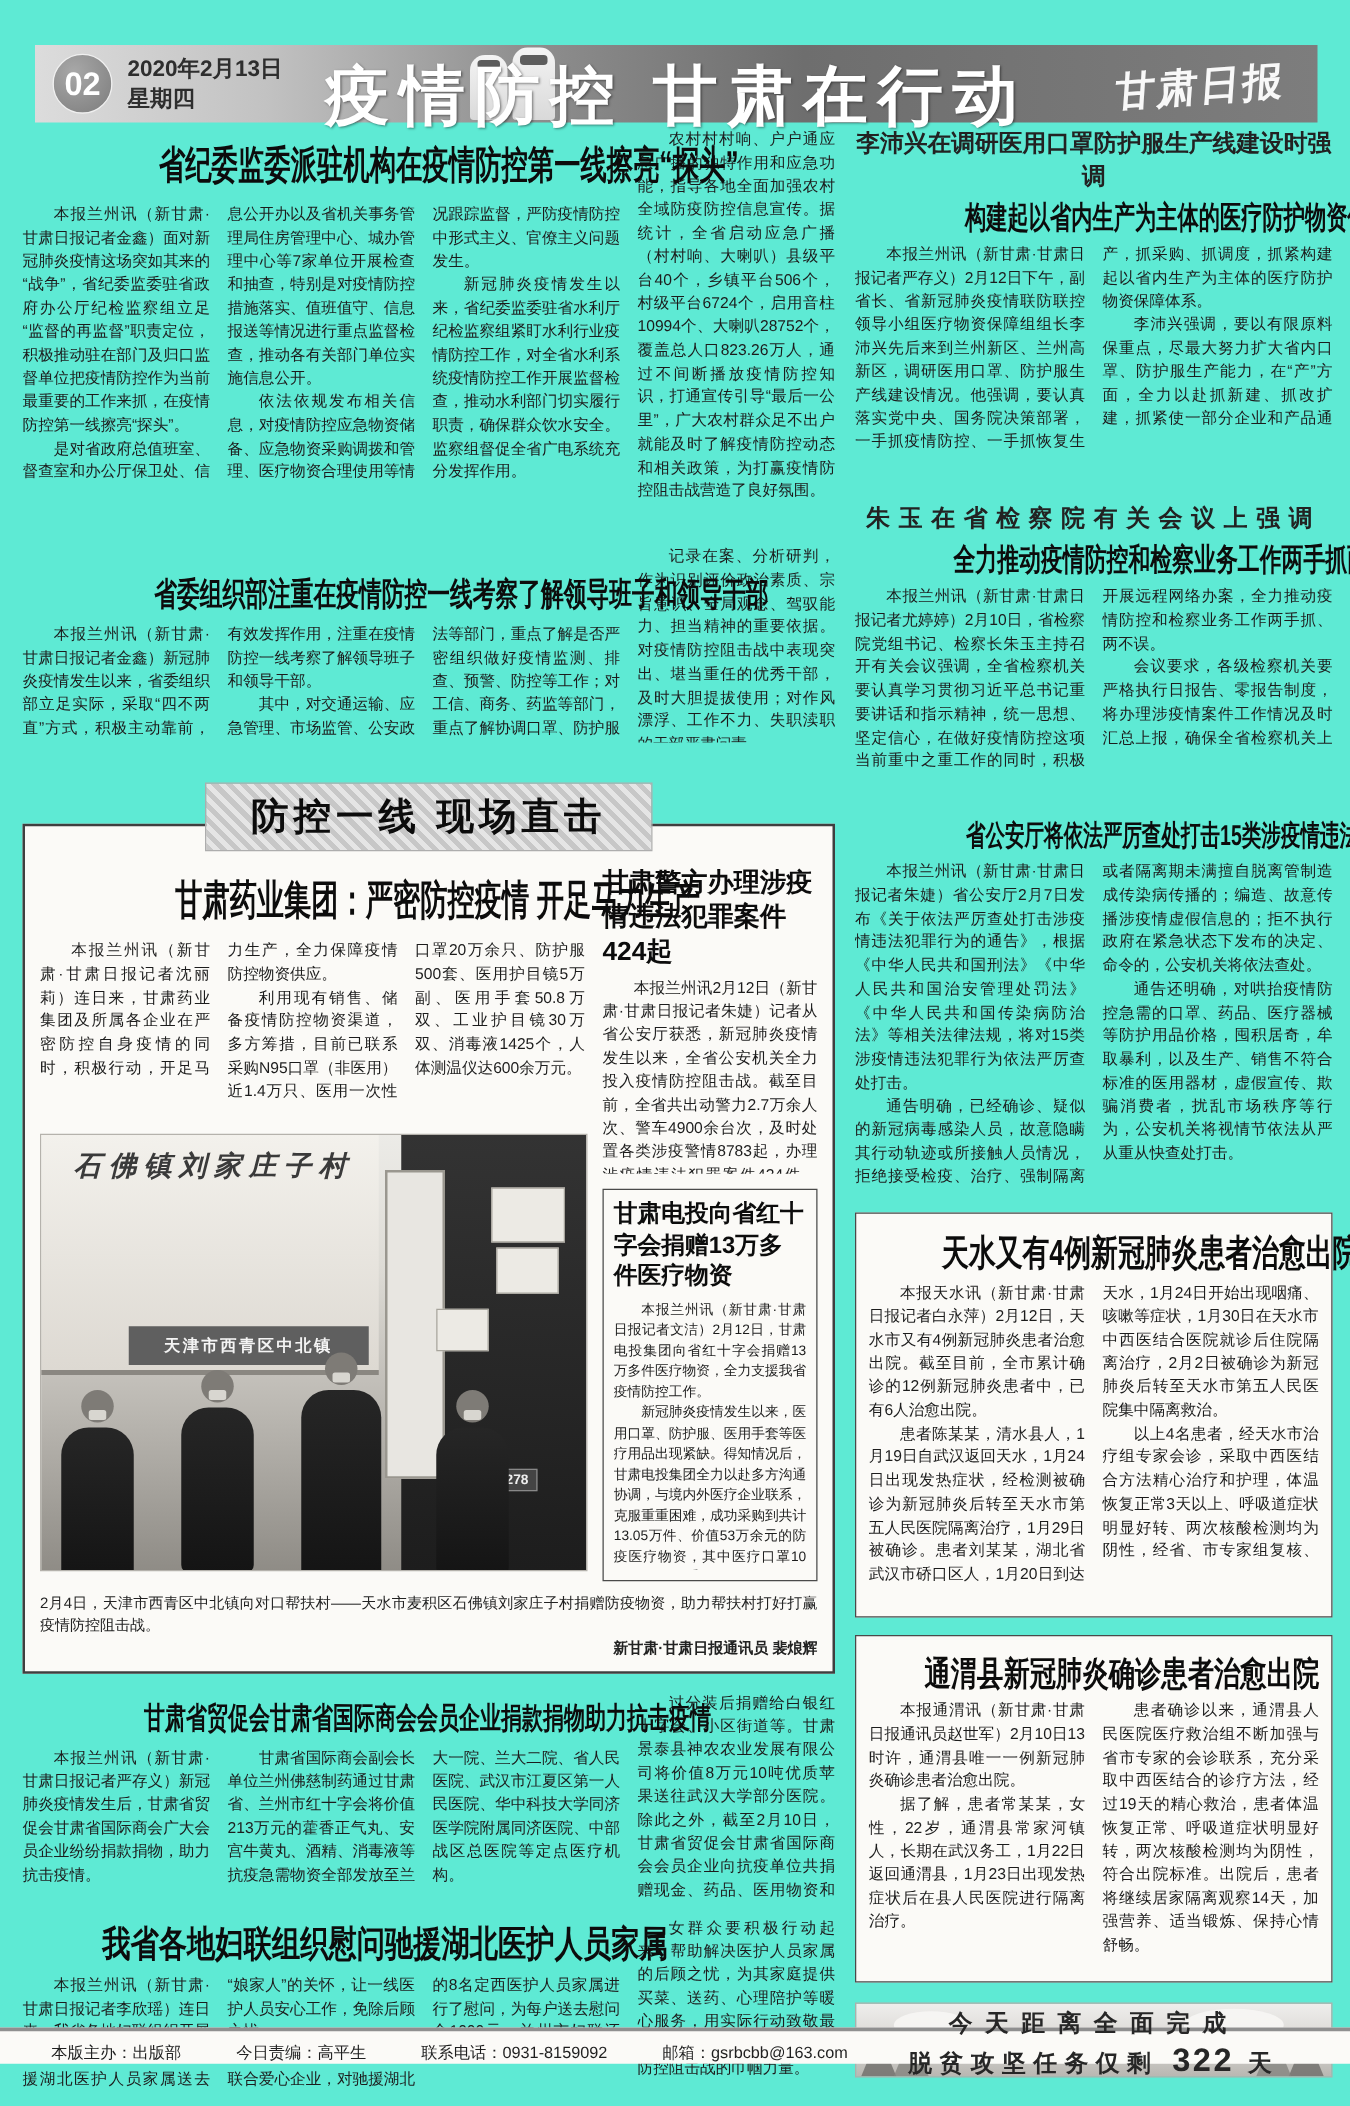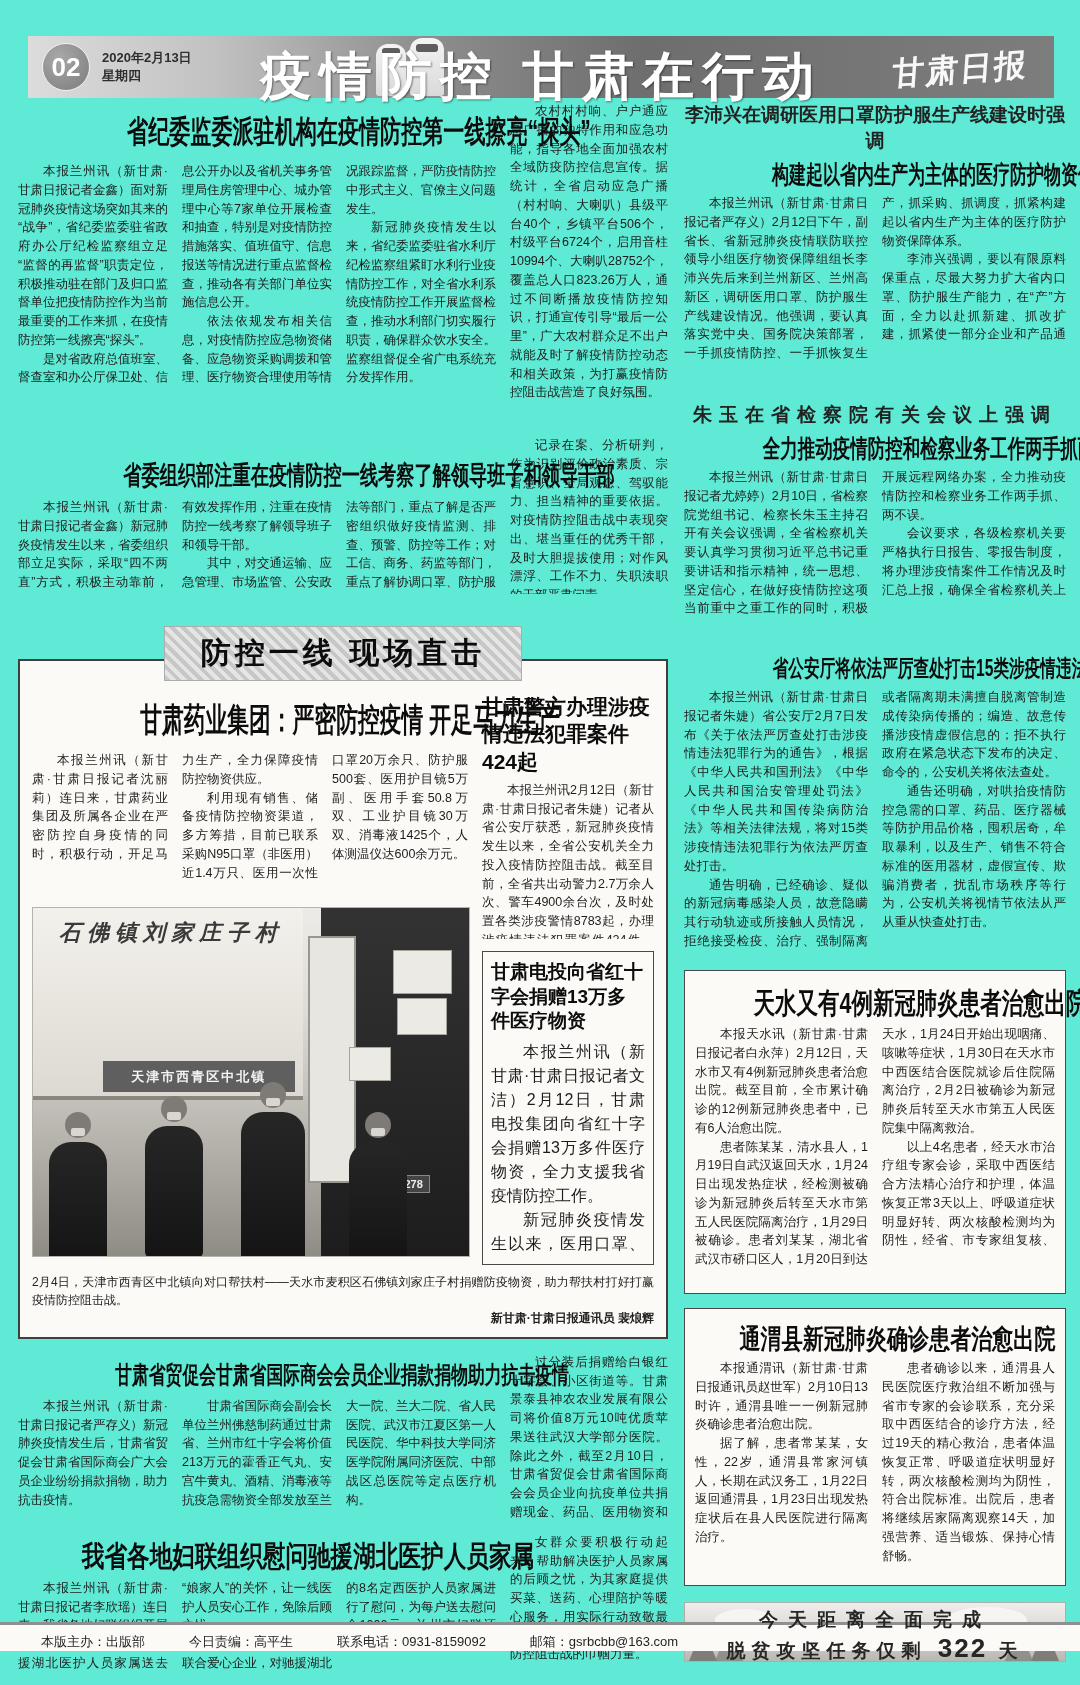--- a/index.html
+++ b/index.html
@@ -6,21 +6,21 @@
   .page{position:relative;width:1080px;height:1685px;margin:0 auto;background:#5eead4;
         font-family:"Liberation Sans","DejaVu Sans",sans-serif;color:#1a1a1a;overflow:hidden;}
 
   
   .header{position:absolute;left:28px;top:36px;width:1026px;height:62px;
           background:linear-gradient(90deg,#dcdcdc 0%,#c2c2c2 18%,#8f8f8f 38%,#6e6e6e 60%,#7d7d7d 100%);
           display:flex;align-items:center;}
   .pagenum{width:46px;height:46px;border-radius:50%;background:radial-gradient(circle at 35% 30%,#a8a8a8,#7c7c7c);
            color:#fff;font-size:26px;font-weight:900;display:flex;align-items:center;justify-content:center;
            margin-left:14px;flex:0 0 auto;border:1px solid #f0f0f0;}
-  .dateblock{margin-left:12px;font-size:13px;font-weight:700;color:#2e2e2e;line-height:1.35;}
+  .dateblock{margin-left:12px;font-size:18px;font-weight:700;color:#2e2e2e;line-height:1.35;}
   .medic{position:absolute;left:330px;top:2px;width:120px;height:58px;}
   .medic .m{position:absolute;bottom:0;background:linear-gradient(180deg,#f4f4f4,#d9d9d9);border-radius:12px 12px 3px 3px;}
   .medic .m1{left:18px;width:30px;height:52px;}
   .medic .m2{left:52px;width:34px;height:58px;}
   .medic .visor{position:absolute;background:#5d5d5d;border-radius:3px;}
   .banner-title{position:absolute;left:0;right:0;text-align:center;color:#fff;font-size:52px;font-weight:900;
                 letter-spacing:8px;text-shadow:1px 1px 2px rgba(0,0,0,.45);top:6px;}
   .masthead{position:absolute;right:26px;top:12px;color:#fff;font-size:32px;font-weight:700;
             transform:rotate(-4deg) skewX(-8deg);letter-spacing:2px;opacity:.95;}
 
@@ -198,21 +198,21 @@
         </div>
 
         <div class="boxright">
           <div class="smalltitle">甘肃警方办理涉疫情违法犯罪案件424起</div>
           <div class="body" style="height:158px;margin-top:6px;">
               <p class="para">本报兰州讯2月12日（新甘肃·甘肃日报记者朱婕）记者从省公安厅获悉，新冠肺炎疫情发生以来，全省公安机关全力投入疫情防控阻击战。截至目前，全省共出动警力2.7万余人次、警车4900余台次，及时处置各类涉疫警情8783起，办理涉疫情违法犯罪案件424件、697人，其中刑事案件21起16人、治安案件403起681人。目前，各个检查点、监测点、留观点、定点医院秩序良好，全省政治社会大局持续稳定。</p>
             </div>
 
           <div class="innerbox">
             <div class="smalltitle" style="font-size:19px;">甘肃电投向省红十字会捐赠13万多件医疗物资</div>
-            <div class="body" style="height:216px;margin-top:6px;font-size:16px;">
+            <div class="body" style="height:216px;margin-top:6px;font-size:11px;">
                 <p class="para">本报兰州讯（新甘肃·甘肃日报记者文洁）2月12日，甘肃电投集团向省红十字会捐赠13万多件医疗物资，全力支援我省疫情防控工作。</p>
                 <p class="para">新冠肺炎疫情发生以来，医用口罩、防护服、医用手套等医疗用品出现紧缺。得知情况后，甘肃电投集团全力以赴多方沟通协调，与境内外医疗企业联系，克服重重困难，成功采购到共计13.05万件、价值53万余元的防疫医疗物资，其中医疗口罩10万只、医用手套2.5万副、医用防护服1000套、口腔杀菌喷剂450盒。</p>
               </div>
           </div>
         </div>
       </div>
 
       <div class="caption">
         <span>2月4日，天津市西青区中北镇向对口帮扶村——天水市麦积区石佛镇刘家庄子村捐赠防疫物资，助力帮扶村打好打赢疫情防控阻击战。</span>
         <span class="credit">新甘肃·甘肃日报通讯员 裴烺辉</span>

